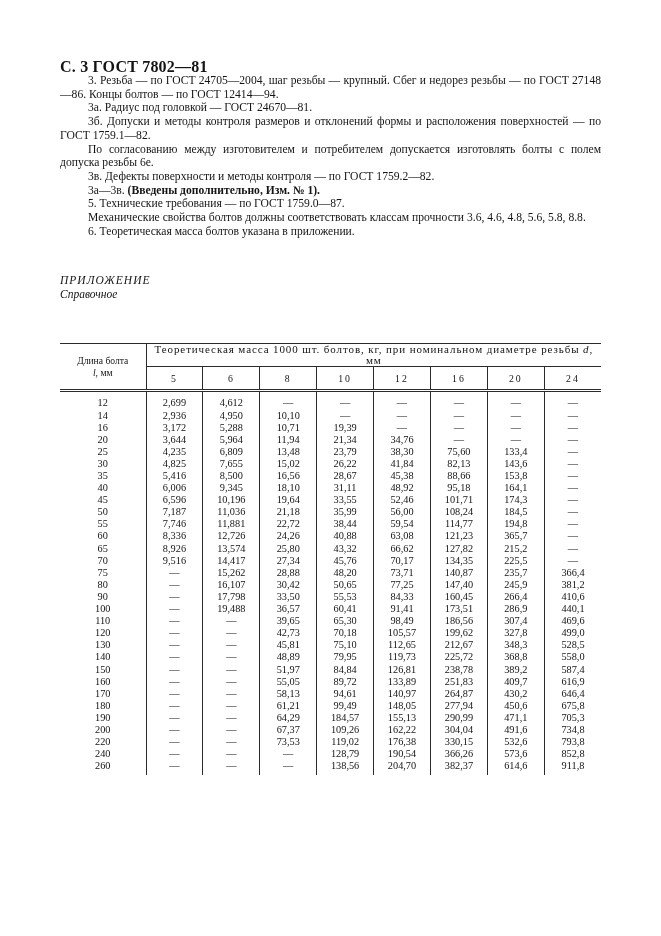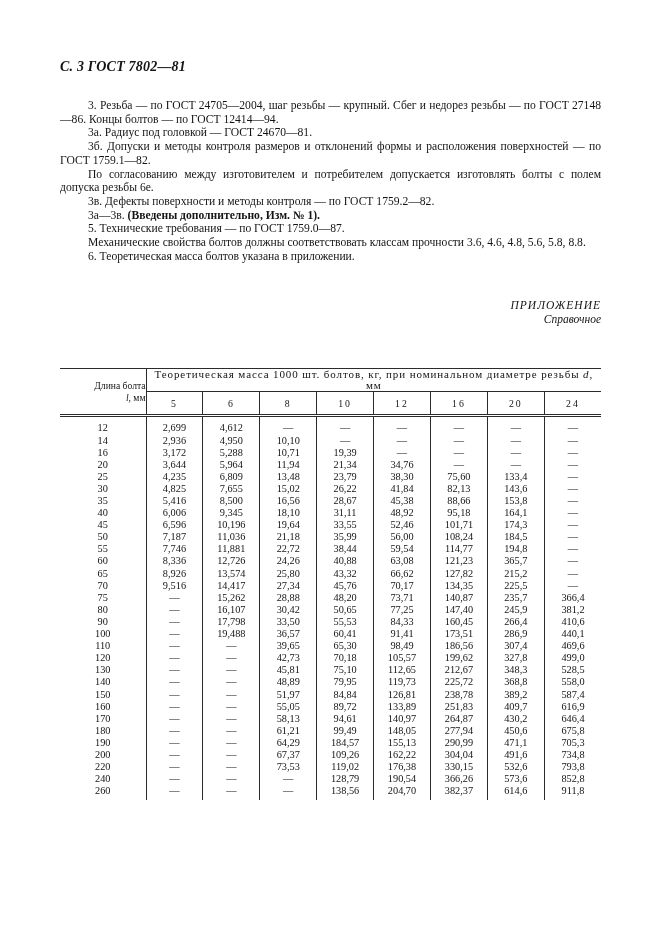--- a/index.html
+++ b/index.html
@@ -5,39 +5,39 @@
   html,body{margin:0;padding:0;}
   body{
     width:661px;height:936px;background:#ffffff;
     font-family:"Liberation Serif","DejaVu Serif",serif;
     color:#141414;
     -webkit-font-smoothing:antialiased;
   }
   .page{position:relative;width:661px;height:936px;background:#ffffff;overflow:hidden;}
   .content{position:absolute;left:60px;top:60px;width:541px;}
 
-  .doc-header{font-weight:bold;font-size:14px;line-height:14px;letter-spacing:0.2px;font-style:italic;}
-
-  .paras{margin-top:25px;font-size:11.6px;line-height:13.7px;}
+  .doc-header{font-weight:bold;font-size:16px;line-height:14px;letter-spacing:0.2px;}
+
+  .paras{font-size:11.6px;line-height:13.7px;}
   p.para{margin:0;text-indent:28px;text-align:justify;}
   p.para b{font-weight:bold;}
   p.para i{font-style:italic;}
   p.para sub{font-size:8px;line-height:0;}
 
-  .appendix{margin-top:36px;text-align:right;font-style:italic;font-size:11.5px;line-height:13.5px;}
+  .appendix{margin-top:36px;text-align:left;font-style:italic;font-size:11.5px;line-height:13.5px;}
   .appendix .apx-title{letter-spacing:1px;}
 
   table.mass{
     border-collapse:collapse;table-layout:fixed;width:541px;margin-top:42px;
   }
   table.mass th,table.mass td{padding:0;font-weight:normal;}
   
   tr.h1 th{border-top:1.2px solid #2b2b2b;}
   th.corner{
-    font-size:9.6px;line-height:11.5px;text-align:right;vertical-align:middle;
+    font-size:9.6px;line-height:11.5px;text-align:center;vertical-align:middle;
     border-right:1px solid #2b2b2b;border-bottom:3px double #2b2b2b;
   }
   th.spanhead{
     font-size:11px;line-height:11px;text-align:center;vertical-align:middle;
     letter-spacing:0.9px;height:22px;
     border-bottom:1px solid #2b2b2b;
   }
   tr.h2 th{
     font-size:9.8px;height:22px;text-align:center;vertical-align:middle;
     letter-spacing:2px;

